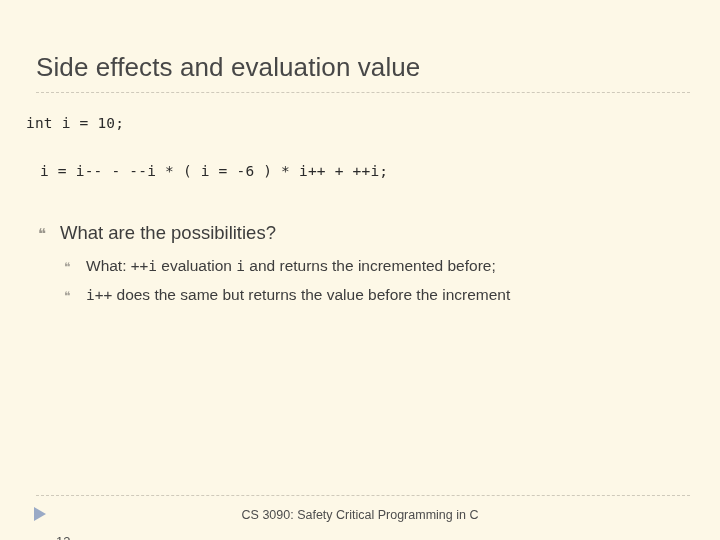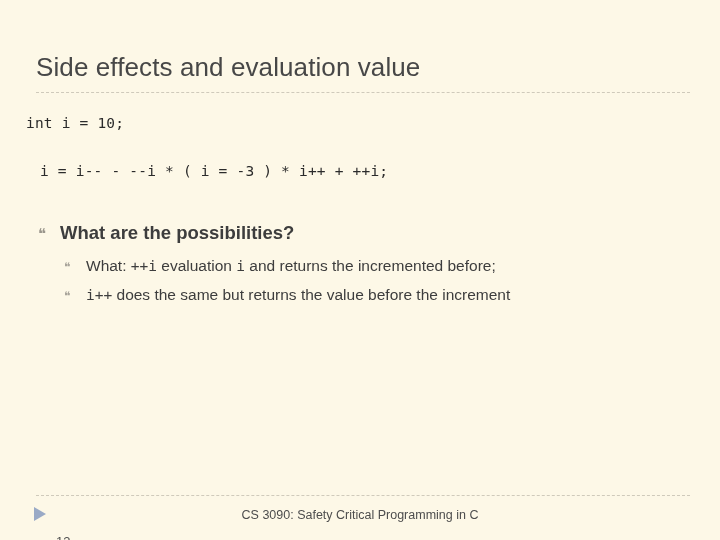--- a/index.html
+++ b/index.html
@@ -67,21 +67,20 @@
     flex: 0 0 22px;
     color: #9a968c;
     font-size: 15px;
     line-height: 24px;
     font-family: "DejaVu Sans", sans-serif;
   }
   .bullet-l1 .btext {
     font-size: 18.5px;
     line-height: 24px;
     color: #3d3d3d;
-    font-weight: bold;
   }
 
   .bullet-l2 {
     position: absolute;
     left: 64px;
     display: flex;
     align-items: baseline;
   }
   .bullet-l2.row-1 { top: 255px; }
   .bullet-l2.row-2 { top: 284px; }
@@ -148,21 +147,21 @@
 <body>
 
 <div class="slide">
 
   <div class="title">Side effects and evaluation value</div>
 
   <div class="title-rule"></div>
 
   <div class="code code-1">int i = 10;</div>
 
-  <div class="code code-2">i = i-- - --i * ( i = -3 ) * i++ + ++i;</div>
+  <div class="code code-2">i = i-- - --i * ( i = -6 ) * i++ + ++i;</div>
 
   <div class="bullet-l1">
     <span class="marker">❝</span>
     <span class="btext">What are the possibilities?</span>
   </div>
 
   <div class="bullet-l2 row-1">
     <span class="marker">❝</span>
     <span class="btext"><span>What: </span><span class="mono">++i</span><span> evaluation </span><span class="mono">i</span><span> and returns the incremented before;</span></span>
   </div>

